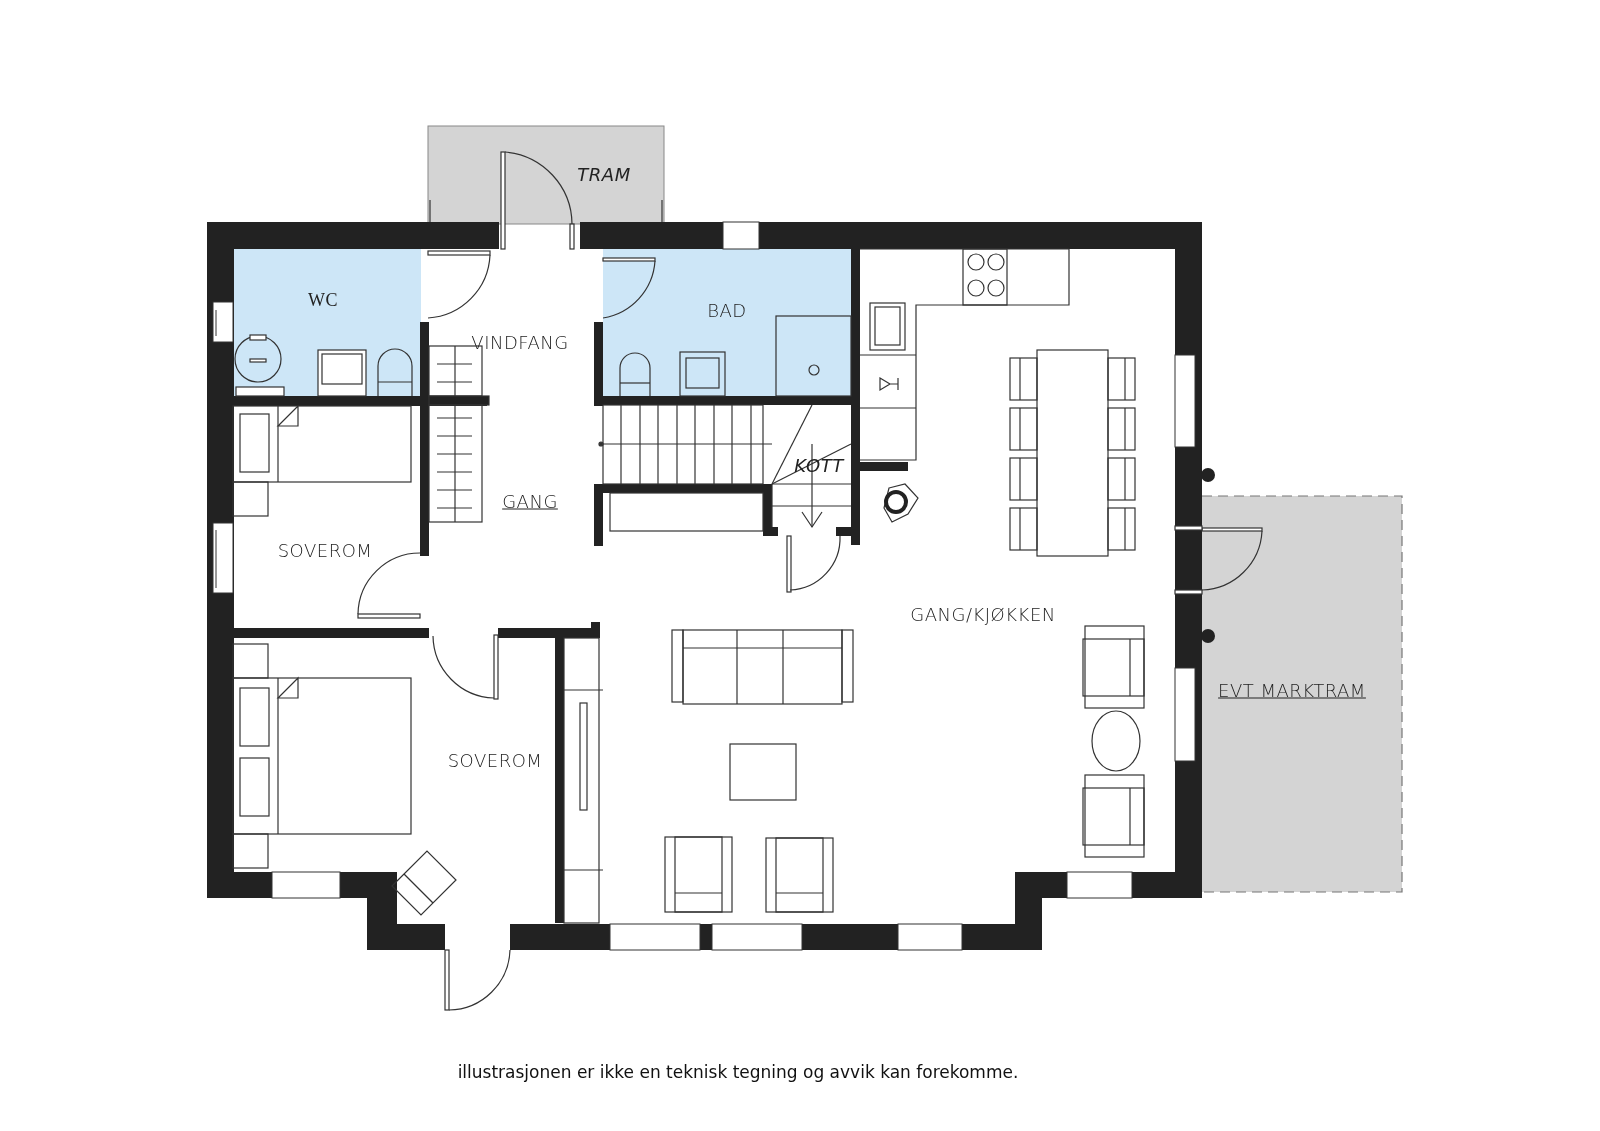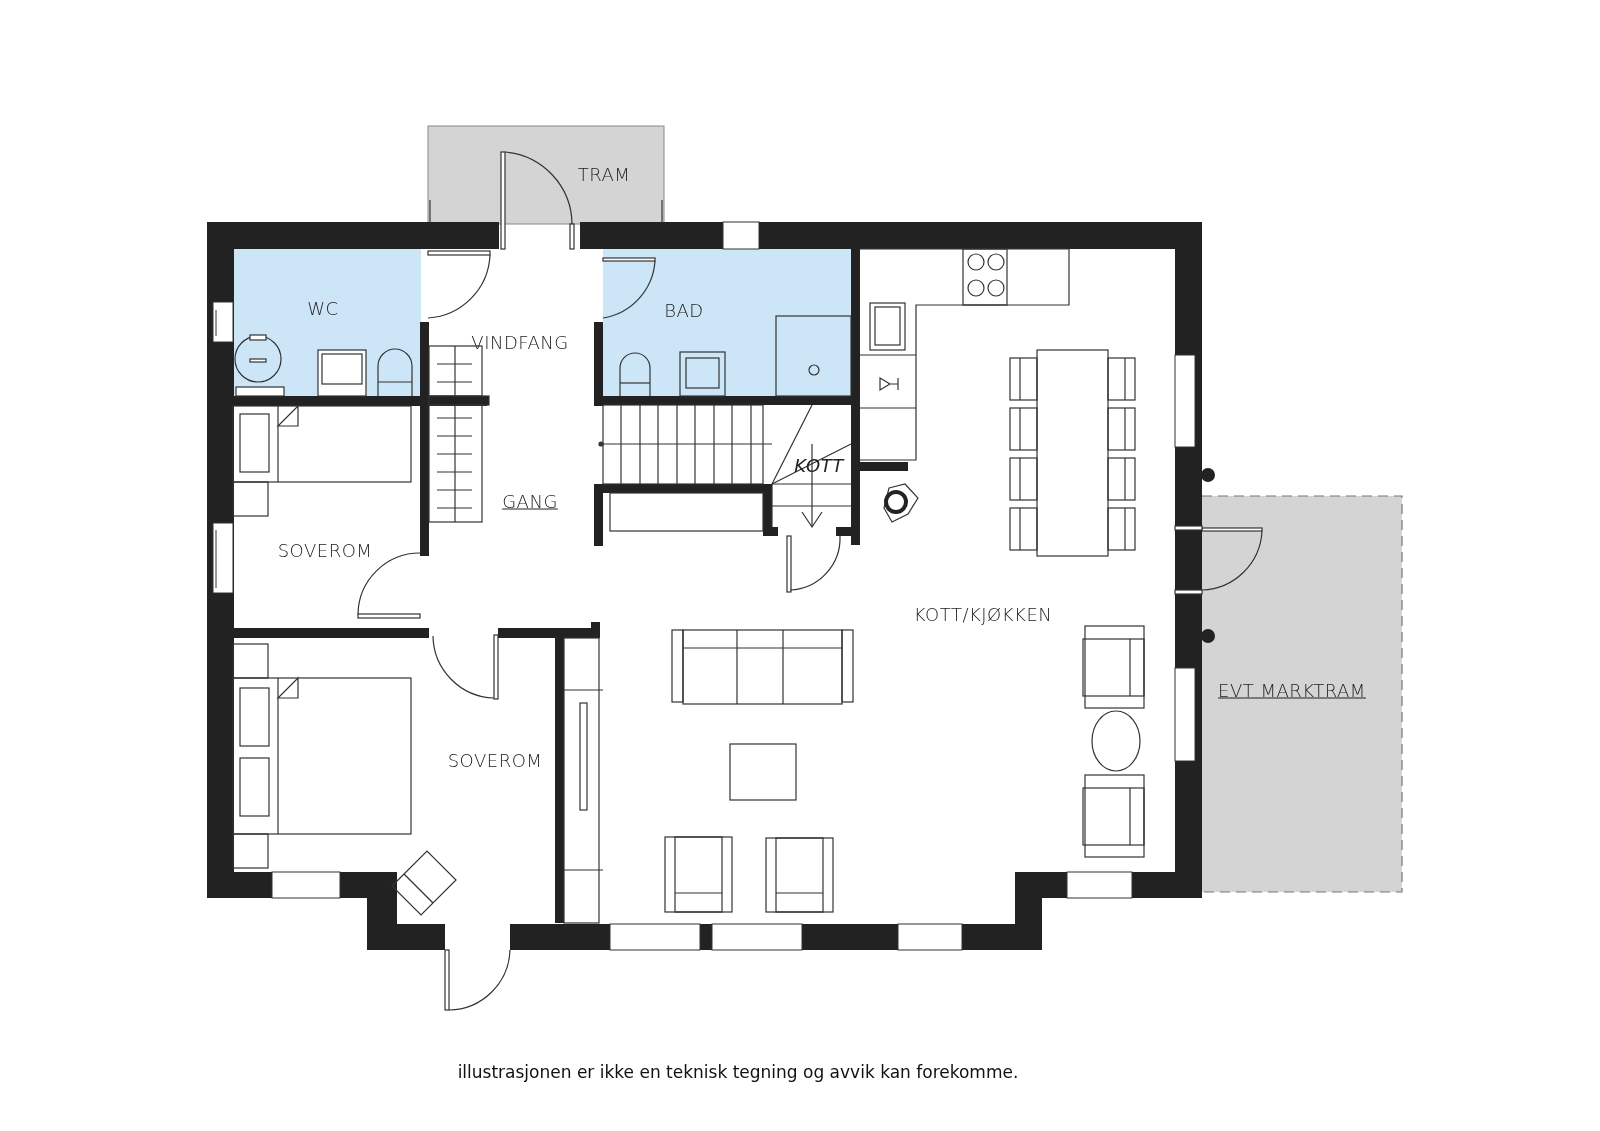--- a/index.html
+++ b/index.html
@@ -269,24 +269,24 @@
       <rect x="240" y="758" width="29" height="58"></rect>
     <line x1="278" y1="678" x2="278" y2="834"></line>
     <path d="M278 698 L298 678 V698 Z"></path>
     <rect x="233" y="834" width="35" height="34"></rect>
 
     <path d="M392 886 L427 851 L456 880 L421 915 Z"></path>
     <line x1="404" y1="874" x2="433" y2="903"></line>
   </g>
 </svg>
 
-<div class="room-label" style="left:604px; top:174px;">TRAM</div>
-<div class="room-label" style="left:323px; top:308px;">WC</div>
+<div class="room-label" style="left:604px; top:174px;font-style:italic;">TRAM</div>
+<div class="room-label" style="left:323px; top:300px;font-family:Liberation Serif, serif;">WC</div>
 <div class="room-label" style="left:520px; top:322px;margin-top:20px;">VINDFANG</div>
-<div class="room-label" style="left:684px; top:310px;text-align:right;">BAD</div>
+<div class="room-label" style="left:727px; top:310px;text-align:right;">BAD</div>
 <div class="room-label" style="left:530px; top:501px;text-decoration:underline;">GANG</div>
 <div class="room-label" style="left:819px; top:465px;font-style:italic;">KOTT</div>
 <div class="room-label" style="left:325px; top:550px;">SOVEROM</div>
 <div class="room-label" style="left:495px; top:760px;">SOVEROM</div>
-<div class="room-label" style="left:983px; top:614px;">KOTT/KJØKKEN</div>
+<div class="room-label" style="left:983px; top:614px;">GANG/KJØKKEN</div>
 <div class="room-label" style="left:1292px; top:690px;text-decoration:underline;">EVT MARKTRAM</div>
 
 <div class="caption">illustrasjonen er ikke en teknisk tegning og avvik kan forekomme.</div>
 
 </body></html>

